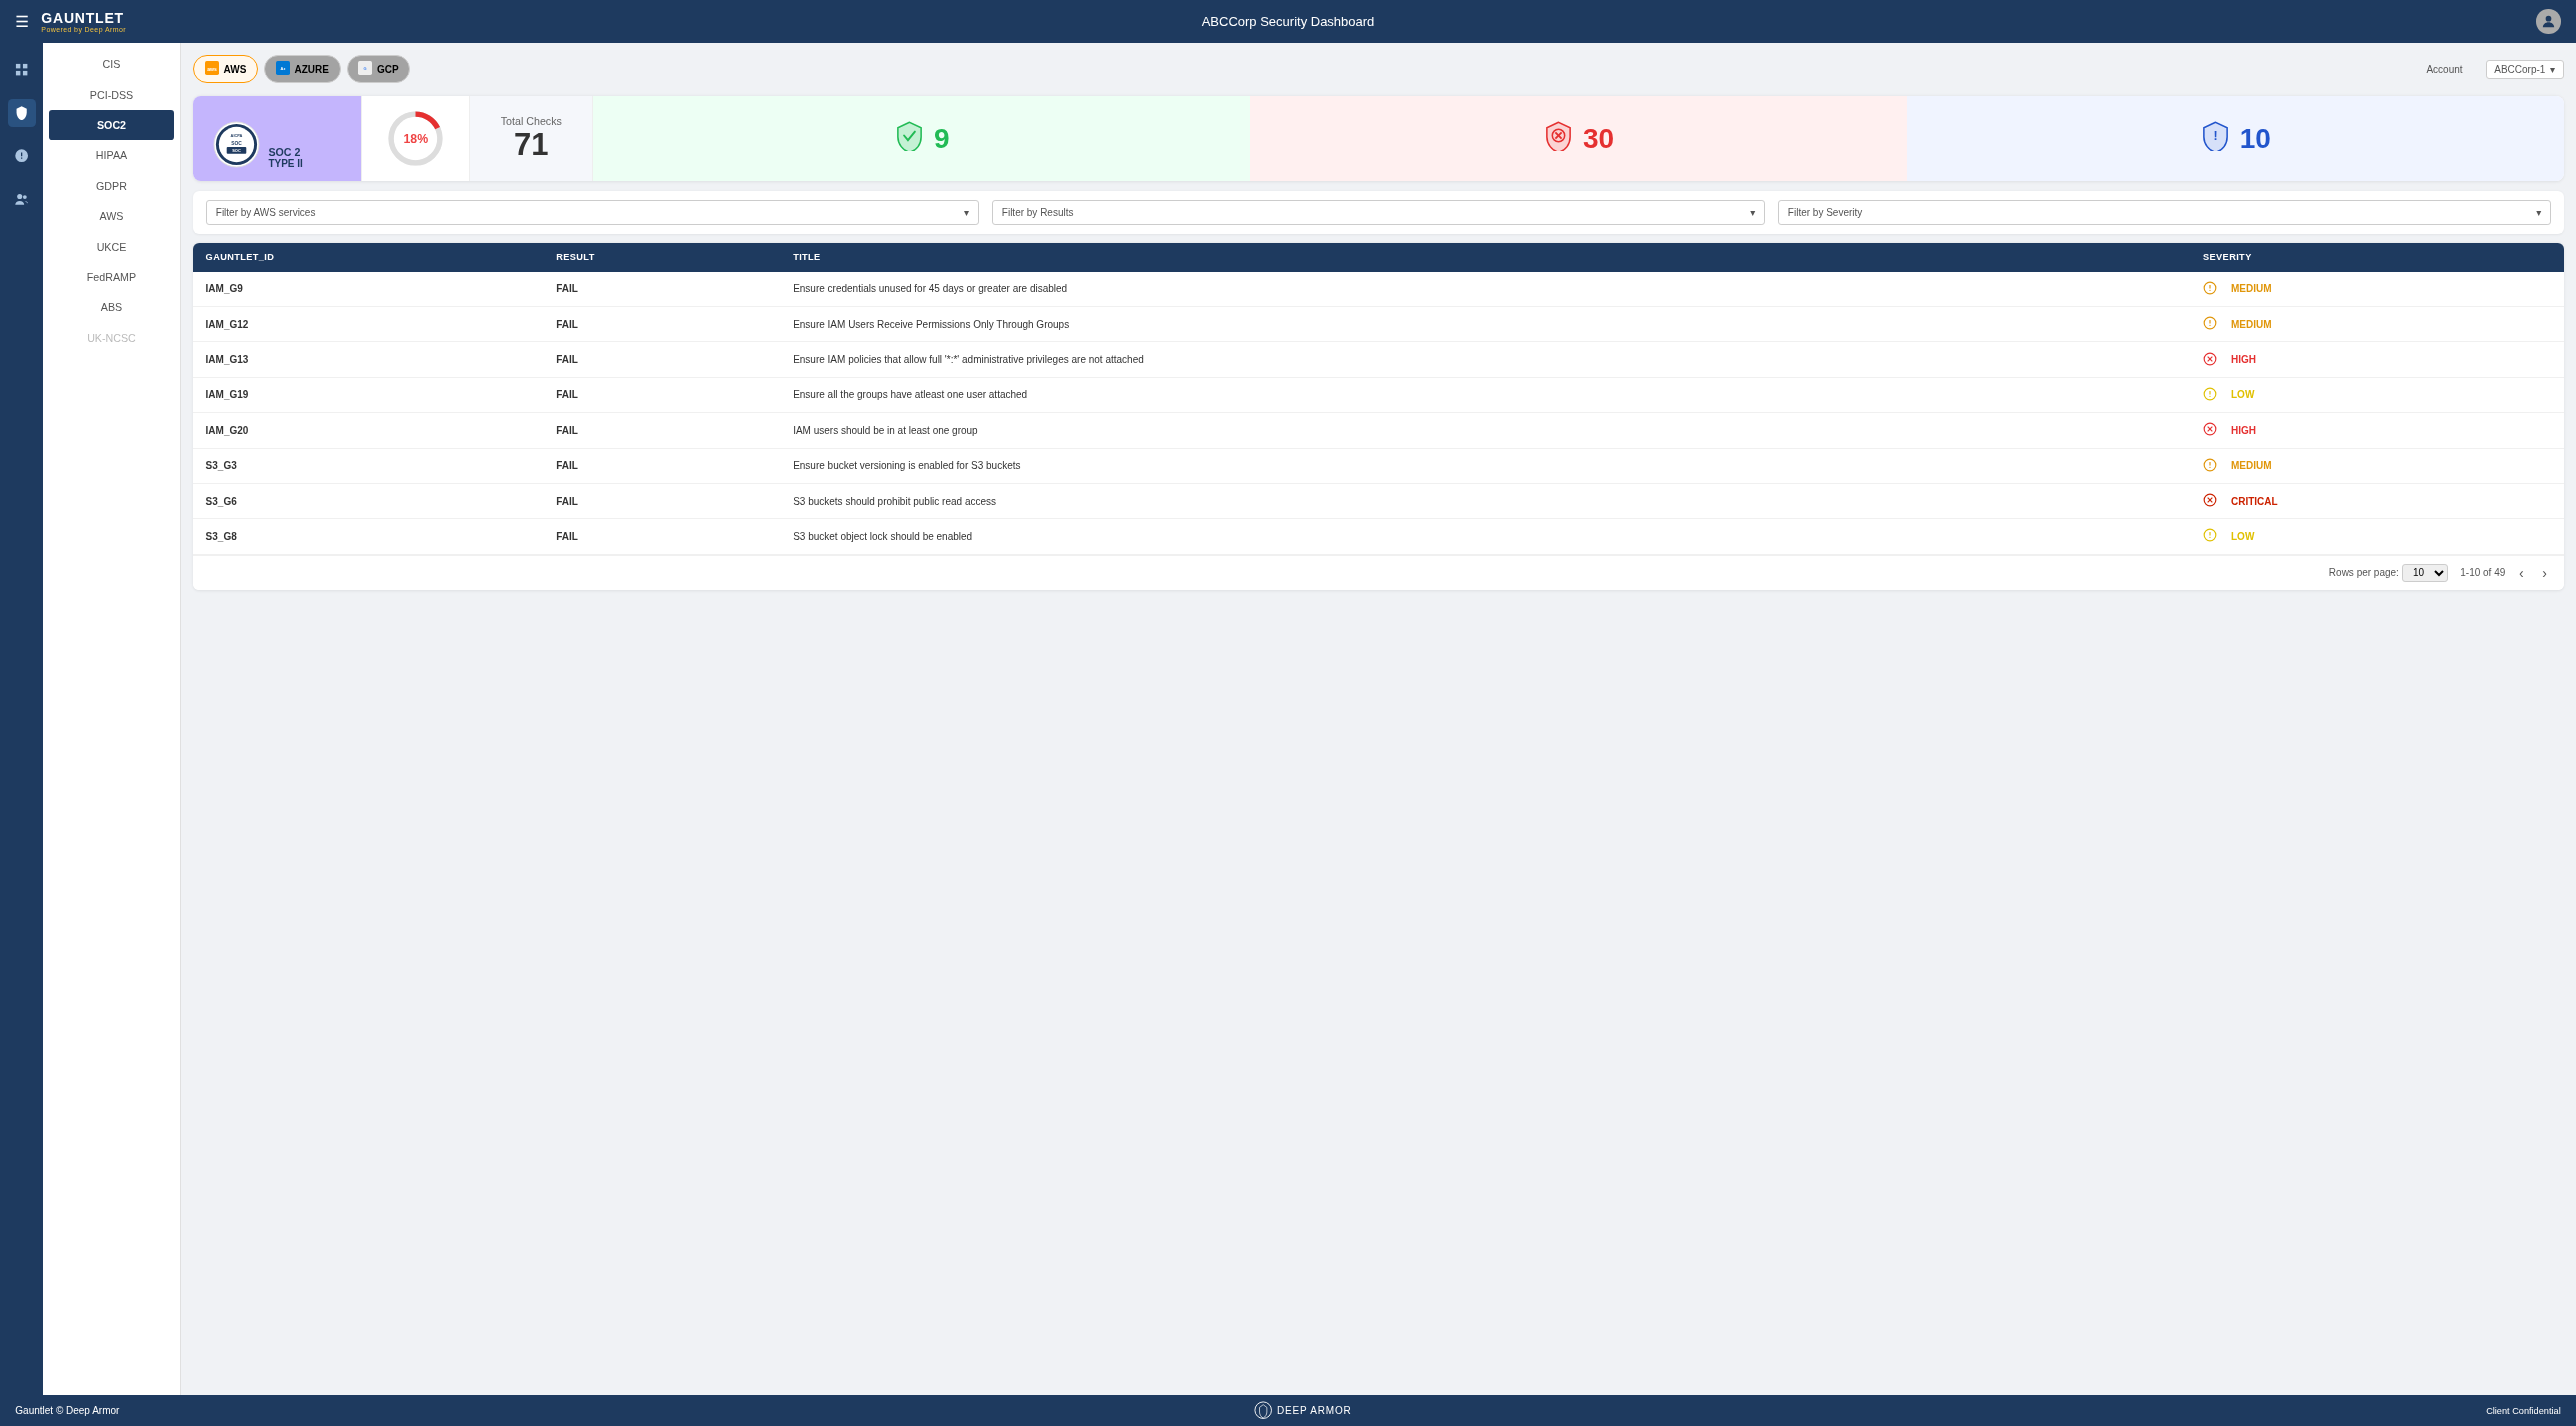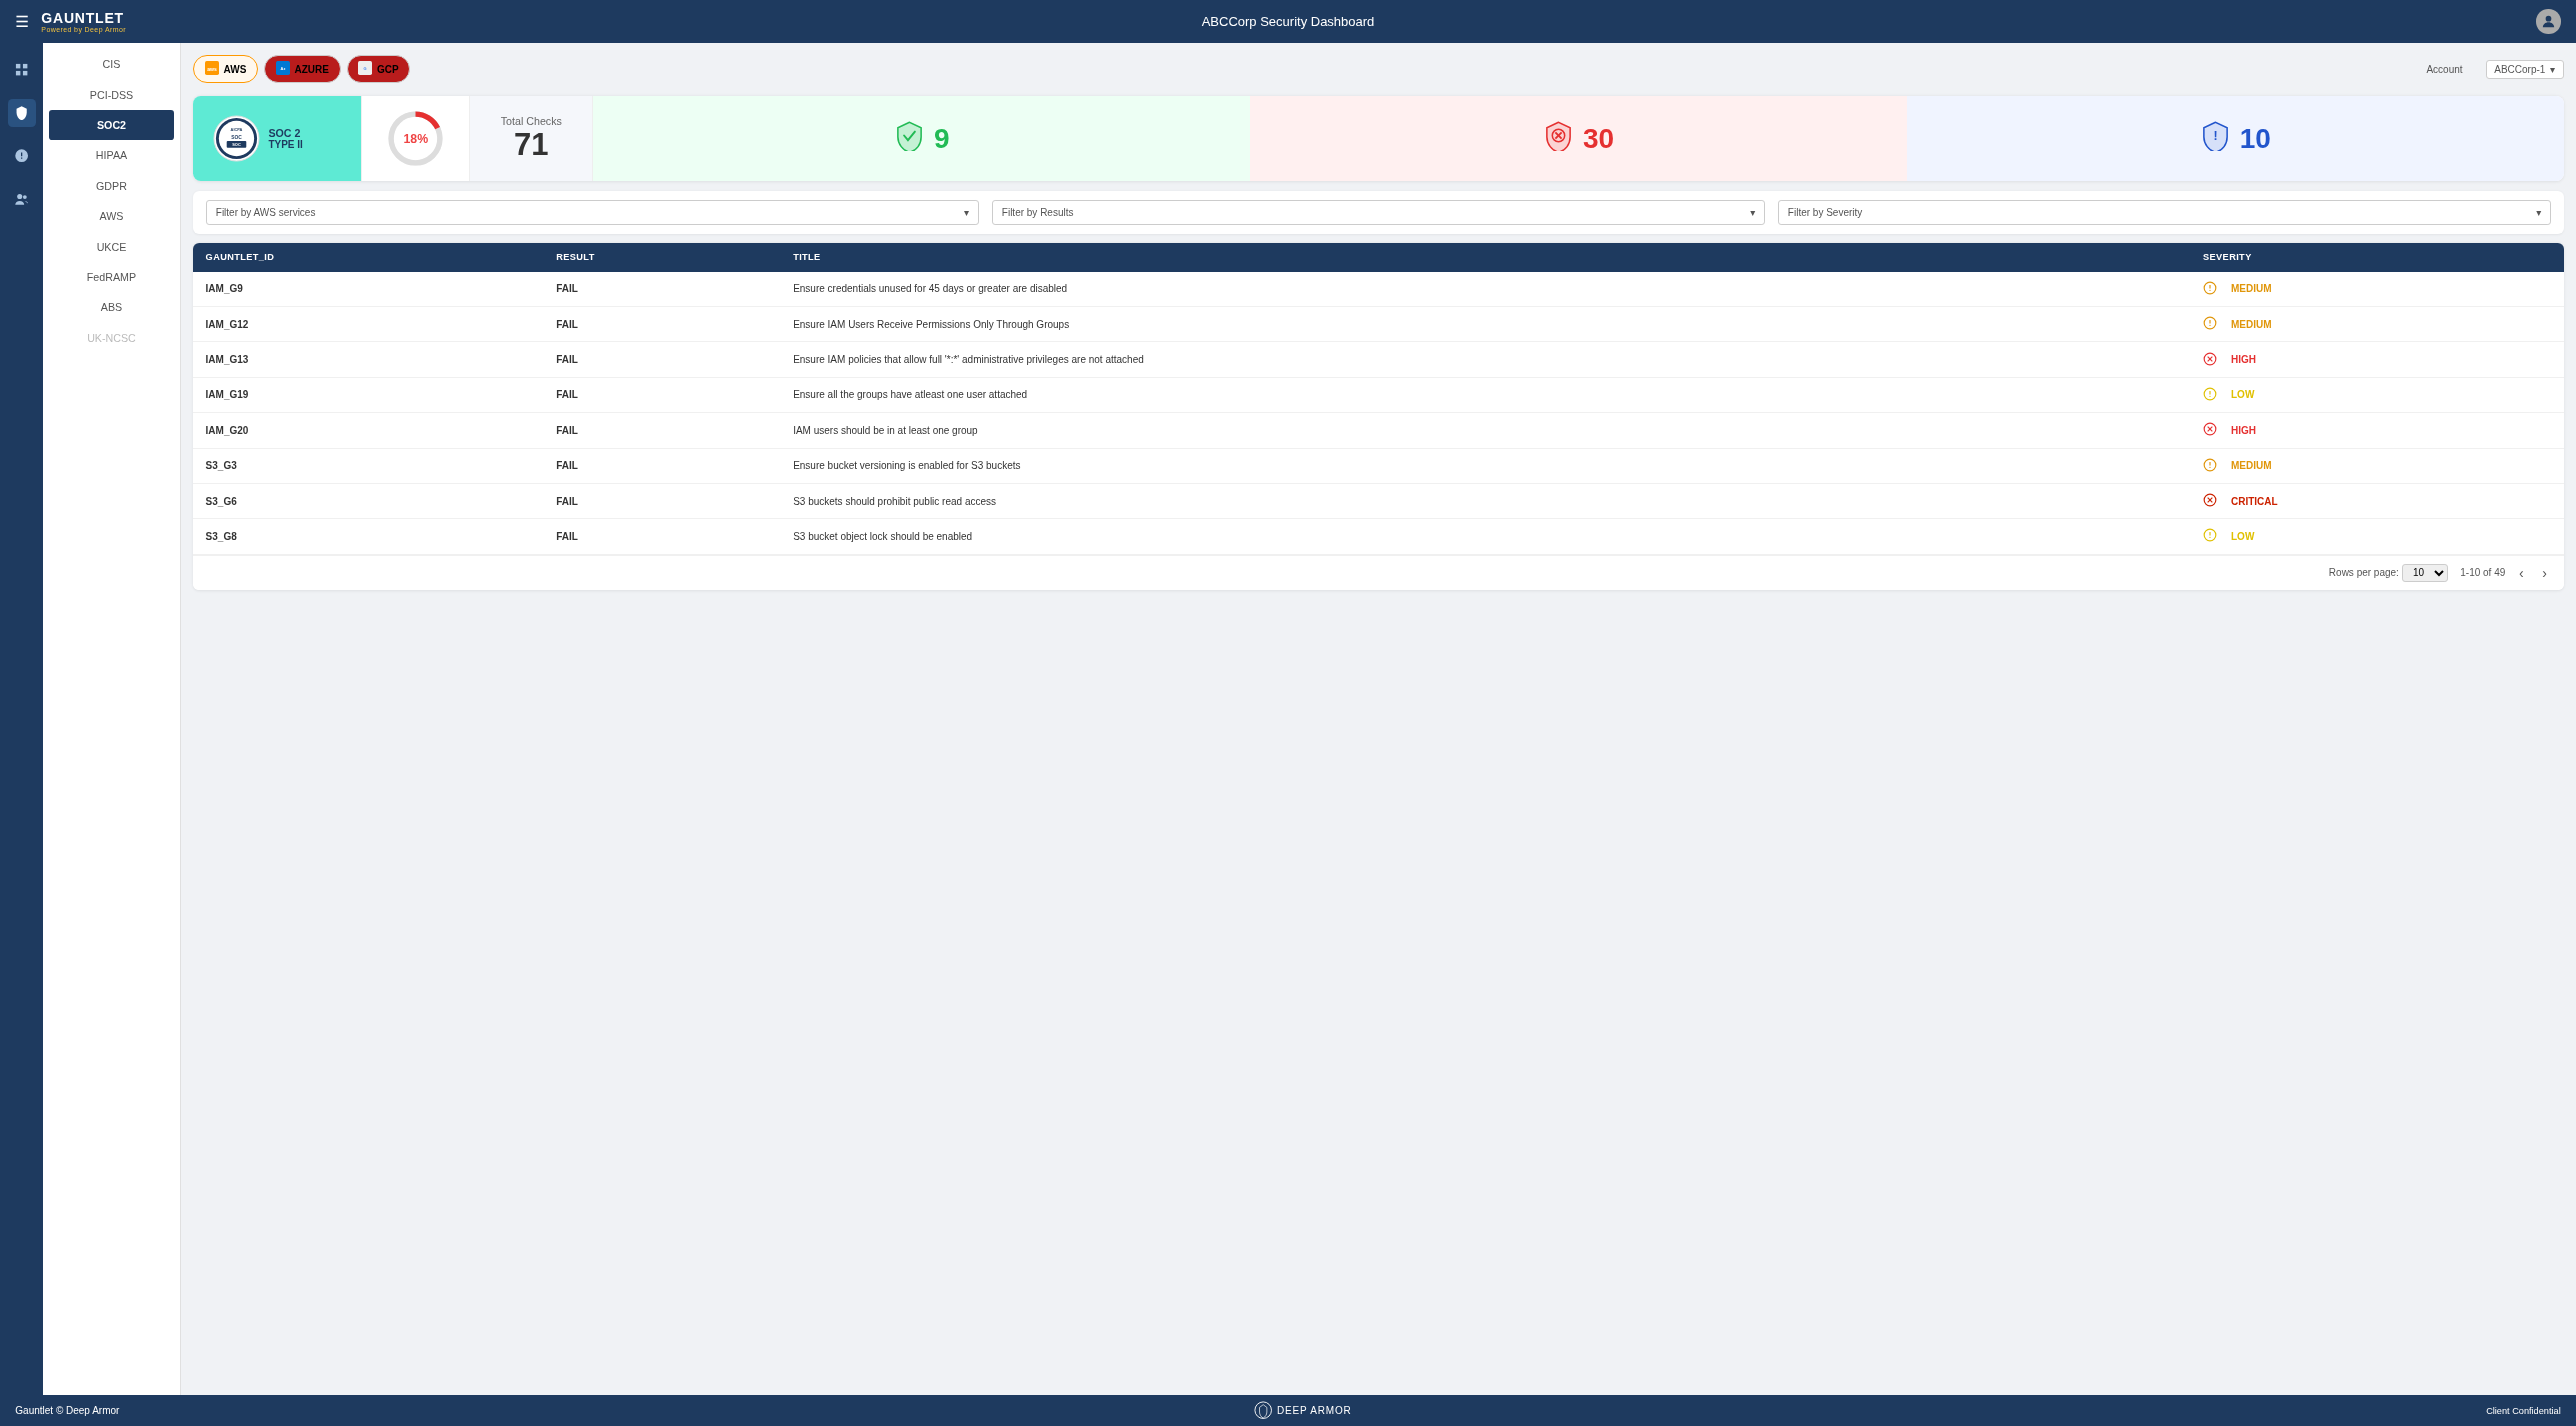--- a/index.html
+++ b/index.html
@@ -76,41 +76,41 @@
     .cloud-tabs {
       display: flex;
       align-items: center;
       justify-content: space-between;
       margin-bottom: 3.1px;
     }
     .cloud-tab-group { display: flex; gap: 6.1px; }
     .cloud-tab {
       display: flex; align-items: center; gap: 4.6px;
       padding: 4.6px 10.7px; border: 0.8px solid #ccc; border-radius: 15.3px;
-      font-size: 10px; font-weight: 600; cursor: pointer; background: #b91c1c;
+      font-size: 10px; font-weight: 600; cursor: pointer; background: #a3a3a3;
     }
     .cloud-tab.active { border-color: #f90; background: #fff8ee; }
     .account-row { display: flex; align-items: center; gap: 23px; font-size: 10px; color: #555; }
     .account-select {
       border: 0.8px solid #ccc; border-radius: 3.1px; padding: 3.1px 7.7px;
       font-size: 10px; background: white; cursor: pointer;
       display: flex; align-items: center; gap: 4.6px;
     }
 
     
     .summary-row {
       display: flex;
       background: white;
       border-radius: 7.7px;
       box-shadow: 0 0.8px 3.1px rgba(0,0,0,0.08);
       overflow: hidden;
     }
     .soc2-badge {
-      display: flex; align-items: center; gap: 7.7px;
-      padding: 12.3px 18.4px; background: #5eead4;
+      display: flex; align-items: flex-end; gap: 7.7px;
+      padding: 12.3px 18.4px; background: #c4b5fd;
       border-right: 0.8px solid #eee;
       min-width: 169px;
     }
     .soc2-badge-text { display: flex; flex-direction: column; }
     .soc2-badge-text .soc2-label { font-size: 10.7px; font-weight: 700; color: #1e3a5f; }
     .soc2-badge-text .soc2-sub { font-size: 10px; font-weight: 600; color: #1e3a5f; }
 
     .gauge-card {
       display: flex; align-items: center; justify-content: center;
       padding: 12.3px 23px;

